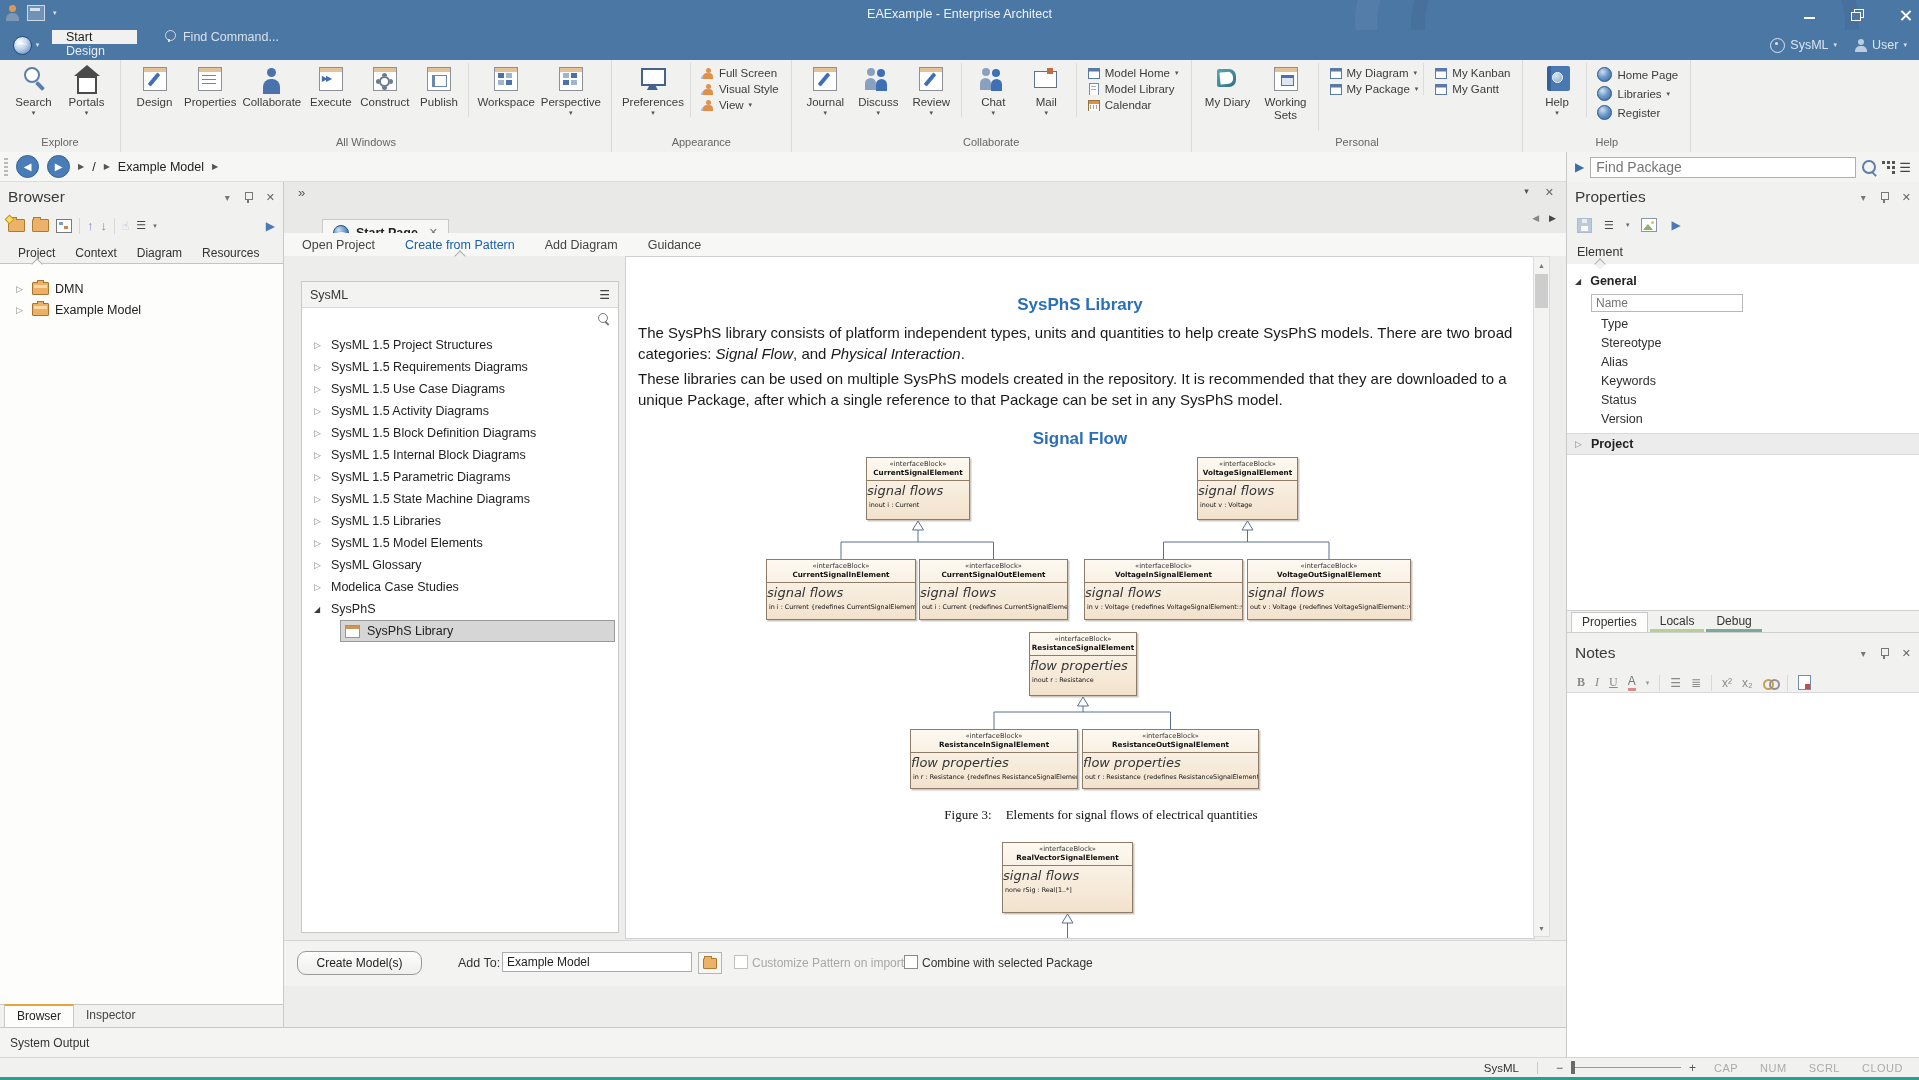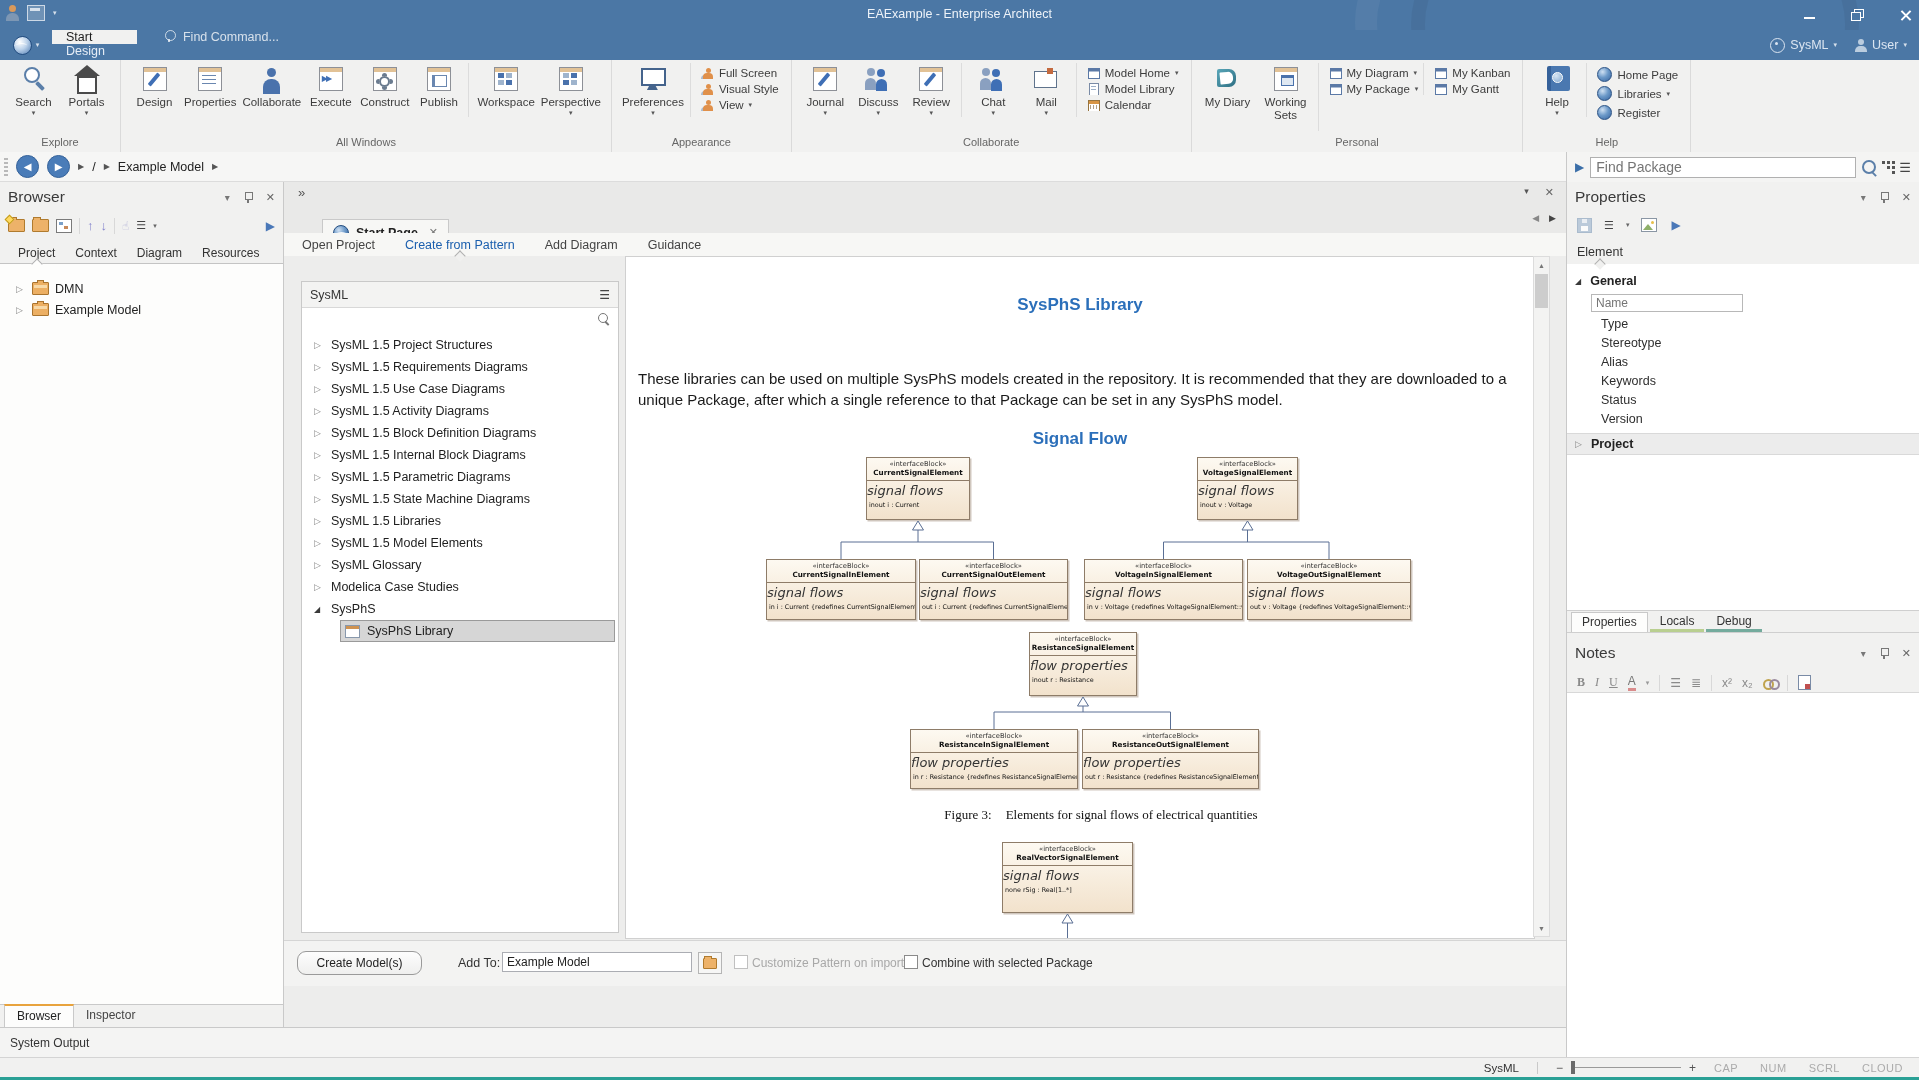--- a/index.html
+++ b/index.html
@@ -682,20 +682,21 @@
             </div>
             <div class="pitem sel child">
               <span class="picn"></span>
               <span class="plab">SysPhS Library</span>
             </div>
           </div>
       </div>
 
       <div class="dpane">
         <div class="doc-title">SysPhS Library</div>
+        <div class="doc-p" style="top:66px;"><span>The SysPhS library consists of platform independent types, units and quantities to help create SysPhS models. There are two broad categories: </span><i>Signal Flow</i><span>, and </span><i>Physical Interaction</i><span>.</span></div>
         <div class="doc-p" style="top:112px;">These libraries can be used on multiple SysPhS models created in the repository. It is recommended that they are downloaded to a unique Package, after which a single reference to that Package can be set in any SysPhS model.</div>
         <div class="doc-sec">Signal Flow</div>
         <div id="diagram">
             <div class="blk" style="left: 240px; top: 200px; width: 104px; height: 63px;">
               <div class="bhead">
                 <div class="bst">«interfaceBlock»</div>
                 <div class="bnm">CurrentSignalElement</div>
               </div>
               <div class="bbody">
                 <div class="bcomp">signal flows</div>

